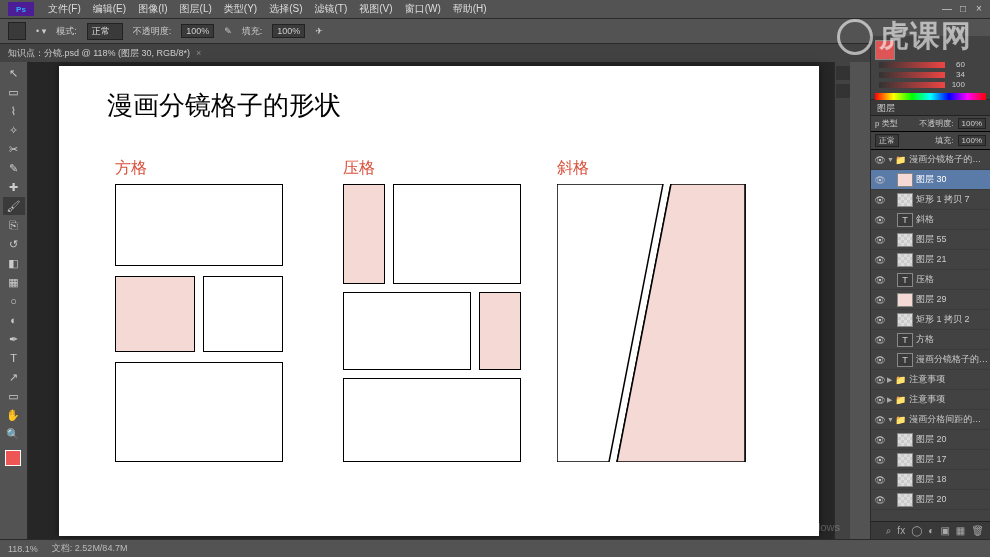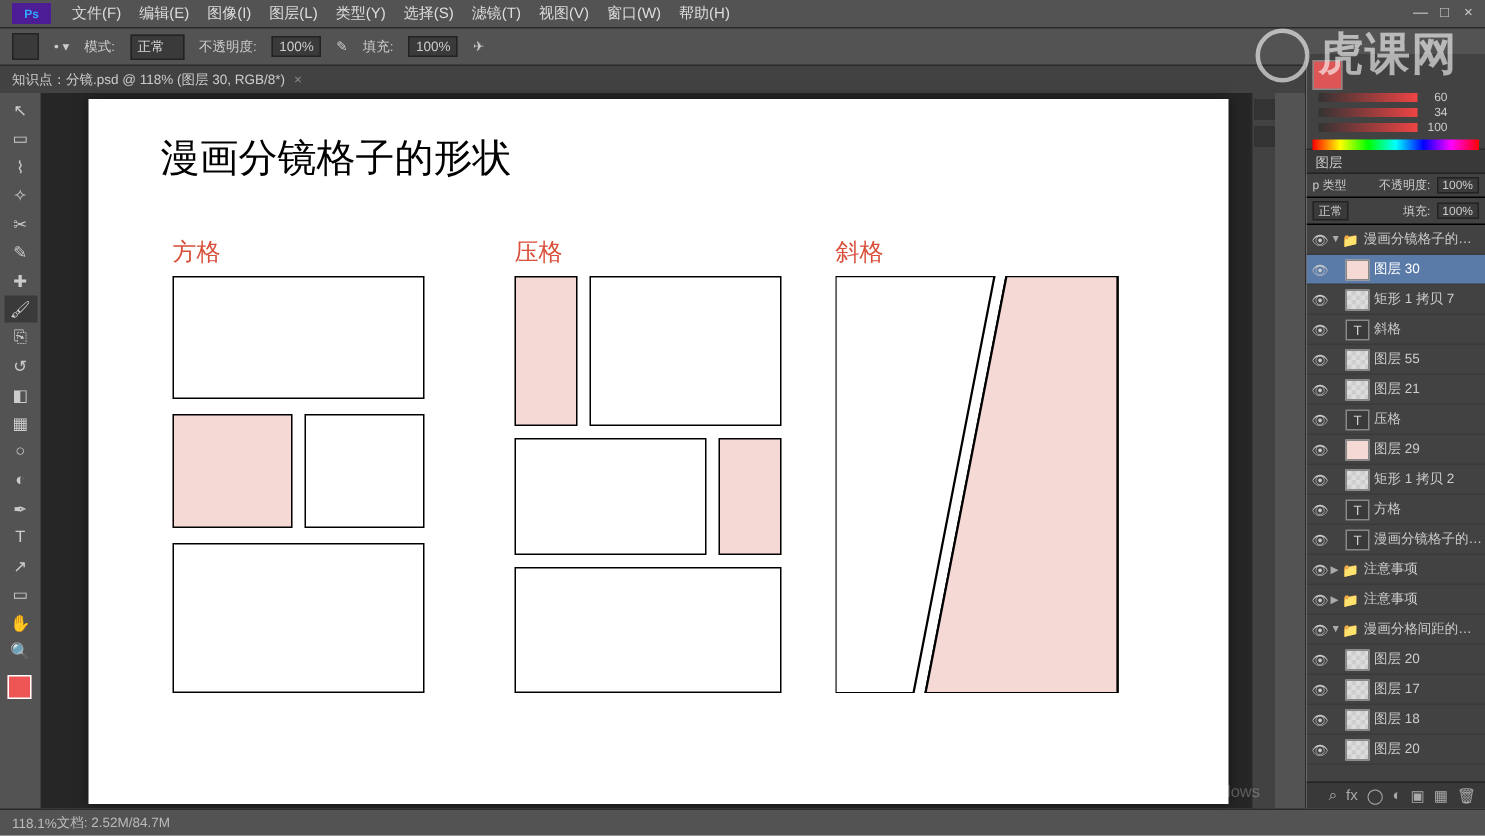--- a/index.html
+++ b/index.html
@@ -65,21 +65,21 @@
 .layer-row .indent { width: 10px; }
 .layer-row .thumb { width: 16px; height: 14px; background: #ddd; border: 1px solid #888; margin-right: 3px; background-image: linear-gradient(45deg,#ccc 25%,transparent 25%,transparent 75%,#ccc 75%),linear-gradient(45deg,#ccc 25%,transparent 25%,transparent 75%,#ccc 75%); background-size: 6px 6px; background-position: 0 0,3px 3px; }
 .layer-row .thumb.pink { background: #f4d9d5; }
 .layer-row .thumb.T { background: #3a3a3a; color: #ccc; display: flex; align-items: center; justify-content: center; font-size: 9px; }
 .layer-row .folder { color: #b89050; margin-right: 3px; }
 .layer-row .arrow { width: 8px; color: #aaa; font-size: 7px; }
 .layer-row .lname { white-space: nowrap; overflow: hidden; text-overflow: ellipsis; flex: 1; }
 .lp-bottom { height: 18px; background: #393939; border-top: 1px solid #222; display: flex; align-items: center; justify-content: flex-end; gap: 6px; padding: 0 6px; color: #aaa; font-size: 10px; }
 
 
-.statusbar { position: absolute; left: 0; right: 0; bottom: 0; height: 18px; background: #535353; border-top: 1px solid #2a2a2a; display: flex; align-items: center; padding: 0 8px; font-size: 9px; color: #bbb; }
+.statusbar { position: absolute; left: 0; right: 0; bottom: 0; height: 18px; background: #535353; border-top: 1px solid #2a2a2a; display: flex; align-items: center; padding: 0 8px; font-size: 9px; color: #bbb; gap: 14px; }
 
 
 .watermark { position: absolute; right: 18px; top: 16px; font-size: 30px; color: rgba(255,255,255,0.6); font-weight: bold; letter-spacing: 1px; pointer-events: none; display: flex; align-items: center; }
 .watermark .tiger { width: 36px; height: 36px; border-radius: 50%; border: 3px solid rgba(255,255,255,0.6); margin-right: 6px; }
 .activate { position: absolute; right: 150px; bottom: 22px; font-size: 11px; color: rgba(255,255,255,0.25); }
 
 .rightstrip { position: absolute; right: 140px; top: 62px; width: 16px; bottom: 18px; background: #424242; border-left: 1px solid #2a2a2a; }
 .rightstrip .ic { width: 14px; height: 14px; margin: 4px auto; background: #333; }
 
 .circle-guide { position: absolute; width: 10px; height: 10px; border: 1px solid #888; border-radius: 50%; }

